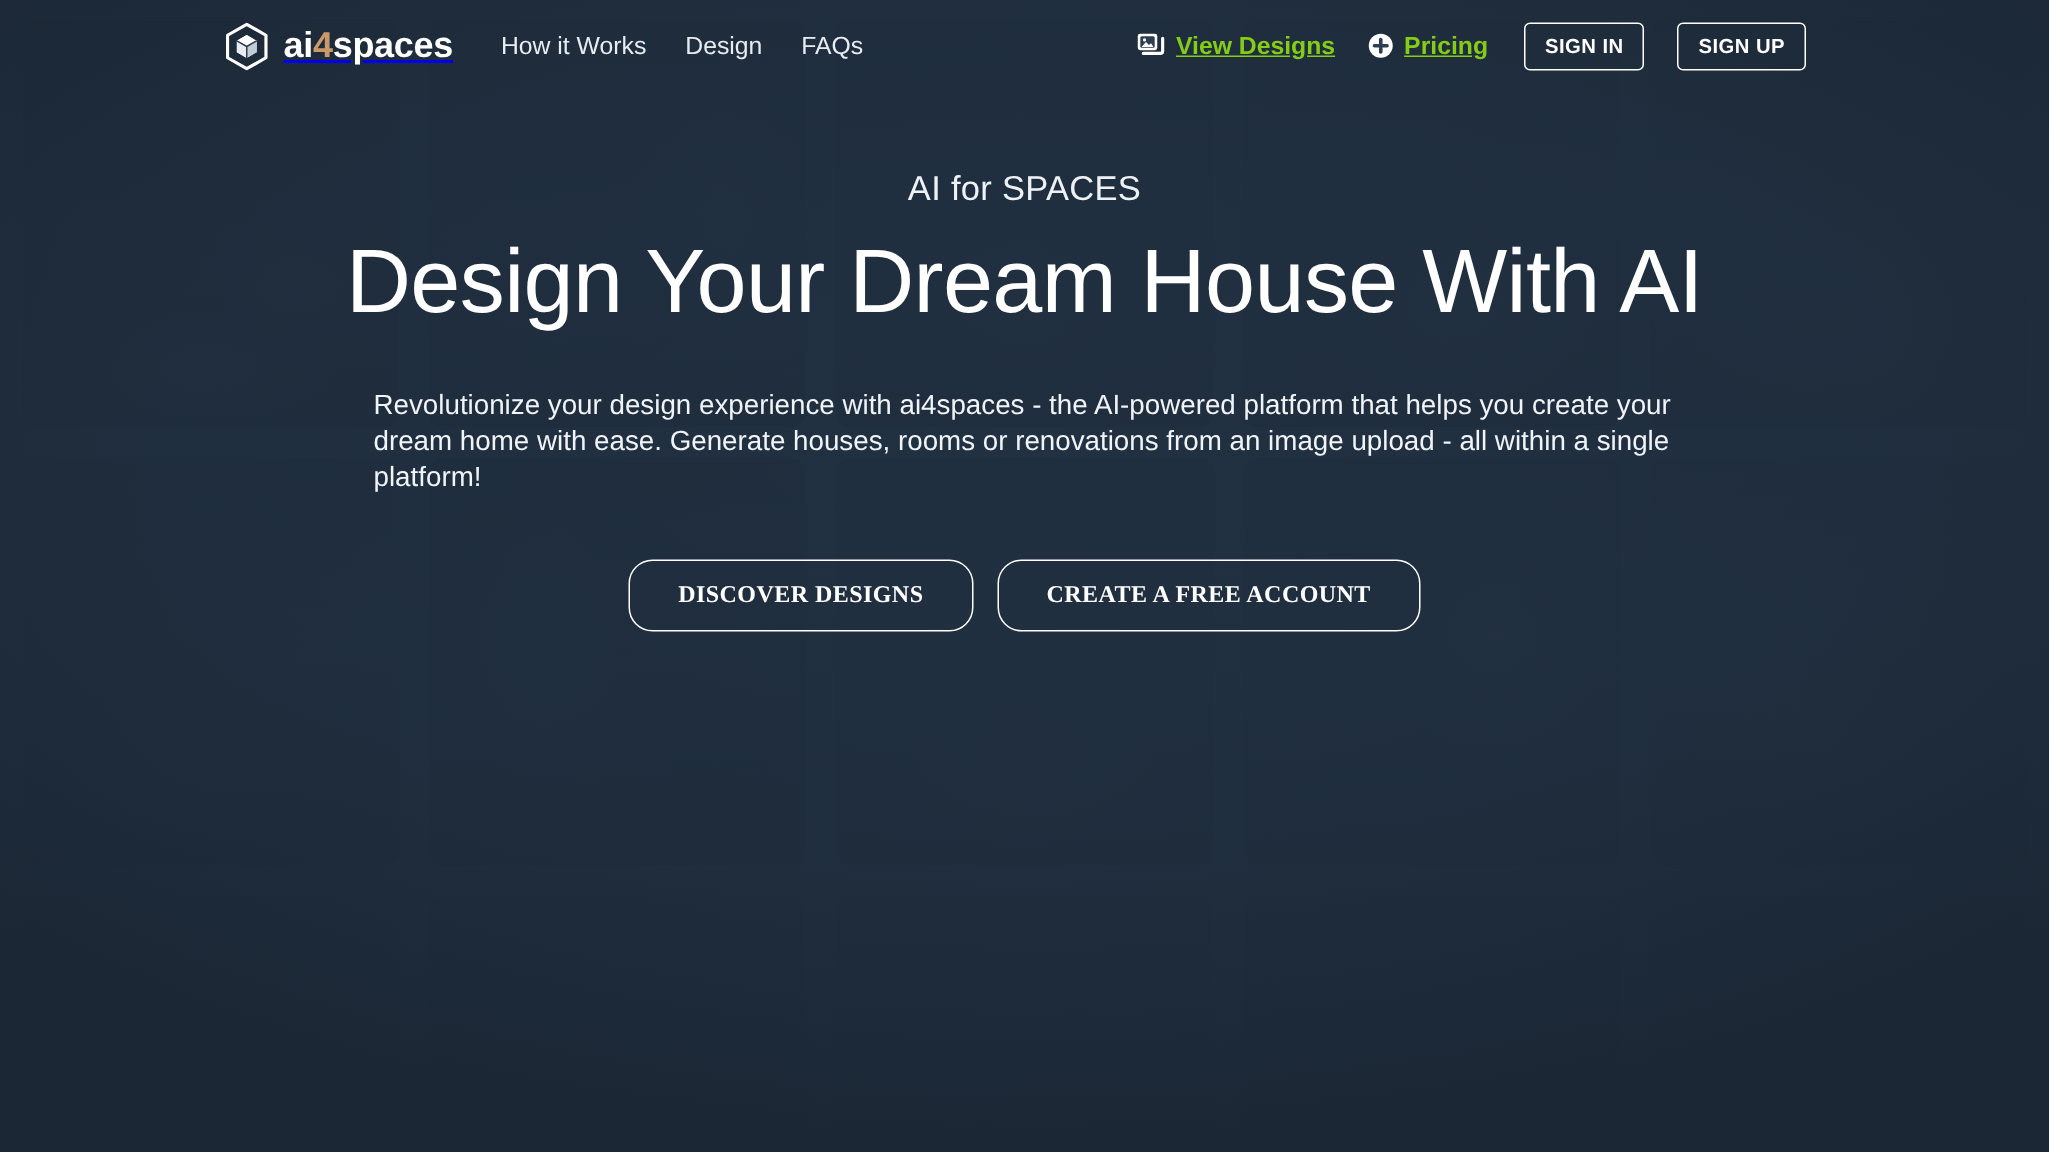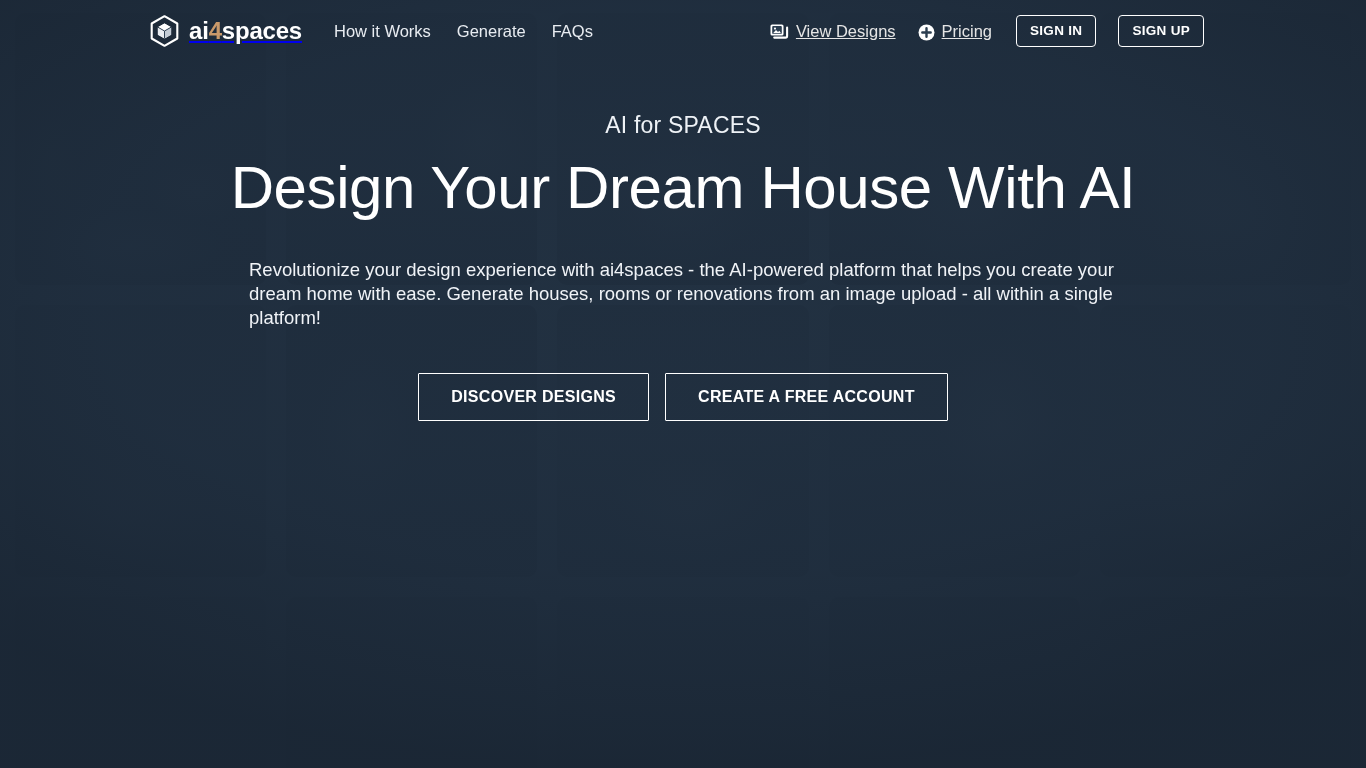--- a/index.html
+++ b/index.html
@@ -117,21 +117,21 @@
   #brand-text { font-size:24px; font-weight:bold; letter-spacing:-.2px; color:#ffffff; }
   #brand-text .accent { color:#c9996a; }
 
   #nav-primary { display:flex; align-items:flex-end; gap:26px; margin-left:32px; }
   .nav-link {
     font-size:16.5px; color:#e8ecf1; text-decoration:none; white-space:nowrap;
     font-weight:400;
   }
 
   #nav-right { margin-left:auto; display:flex; align-items:center; gap:22px; }
-  .nav-action { display:flex; align-items:flex-end; gap:7px; font-size:16.5px; color:#e5e5e5; white-space:nowrap; }
+  .nav-action { display:flex; align-items:flex-start; gap:7px; font-size:16.5px; color:#84cc16; white-space:nowrap;font-weight:bold; }
   .nav-action svg { display:block; }
 
   .pill-btn {
     border:1.4px solid #ffffff;
     border-radius:4px;
     padding:7px 13px 8px;
     font-size:13.5px;
     font-weight:bold;
     letter-spacing:.3px;
     color:#ffffff;
@@ -170,24 +170,24 @@
     margin-top:37px;
     width:868px;
     font-size:18.5px;
     line-height:24px;
     color:#f0f3f7;
     text-align:left;
   }
   #cta-row { margin-top:43px; display:flex; gap:16px; }
   .cta-btn {
     border:1.5px solid #ffffff;
-    border-radius:1px;
+    border-radius:16px;
     background:transparent;
     color:#ffffff;
-    font-family:Liberation Sans, sans-serif;
+    font-family:Liberation Serif, serif;
     font-size:16px;
     font-weight:bold;
     letter-spacing:.3px;
     padding:14px 32px;
     cursor:pointer;
     white-space:nowrap;
   }
 </style>
 </head>
 <body>
@@ -220,21 +220,21 @@
       <path d="M14.5 8.4 L21.1 12.2 L14.5 16.0 L7.9 12.2 Z" fill="#ffffff"></path>
       <path d="M14.5 16.0 L21.1 12.2 L21.1 19.8 L14.5 23.6 Z" fill="#c3ccd6"></path>
       <path d="M14.5 16.0 L14.5 23.6 L7.9 19.8 L7.9 12.2 Z" fill="#e9edf2"></path>
       <path d="M14.5 16.0 L21.1 12.2 M14.5 16.0 L7.9 12.2 M14.5 16.0 L14.5 23.6" stroke="#2c3e50" stroke-width="1" fill="none"></path>
     </svg>
     <span id="brand-text"><span>ai</span><span class="accent">4</span><span>spaces</span></span>
   </a>
 
   <nav id="nav-primary">
     <a class="nav-link" href="#">How it Works</a>
-    <a class="nav-link" href="#">Generate</a>
+    <a class="nav-link" href="#">Design</a>
     <a class="nav-link" href="#">FAQs</a>
   </nav>
 
   <div id="nav-right">
 
     <a class="nav-action" href="#">
       <svg width="19" height="17" viewBox="0 0 19 17">
         <rect x="0.5" y="0.5" width="13" height="11" rx="1.6" fill="#ffffff"></rect>
         <rect x="2.2" y="2.1" width="9.6" height="7.8" rx="1" fill="#2c3e50"></rect>
         <circle cx="5.0" cy="4.6" r="1.05" fill="#ffffff"></circle>

